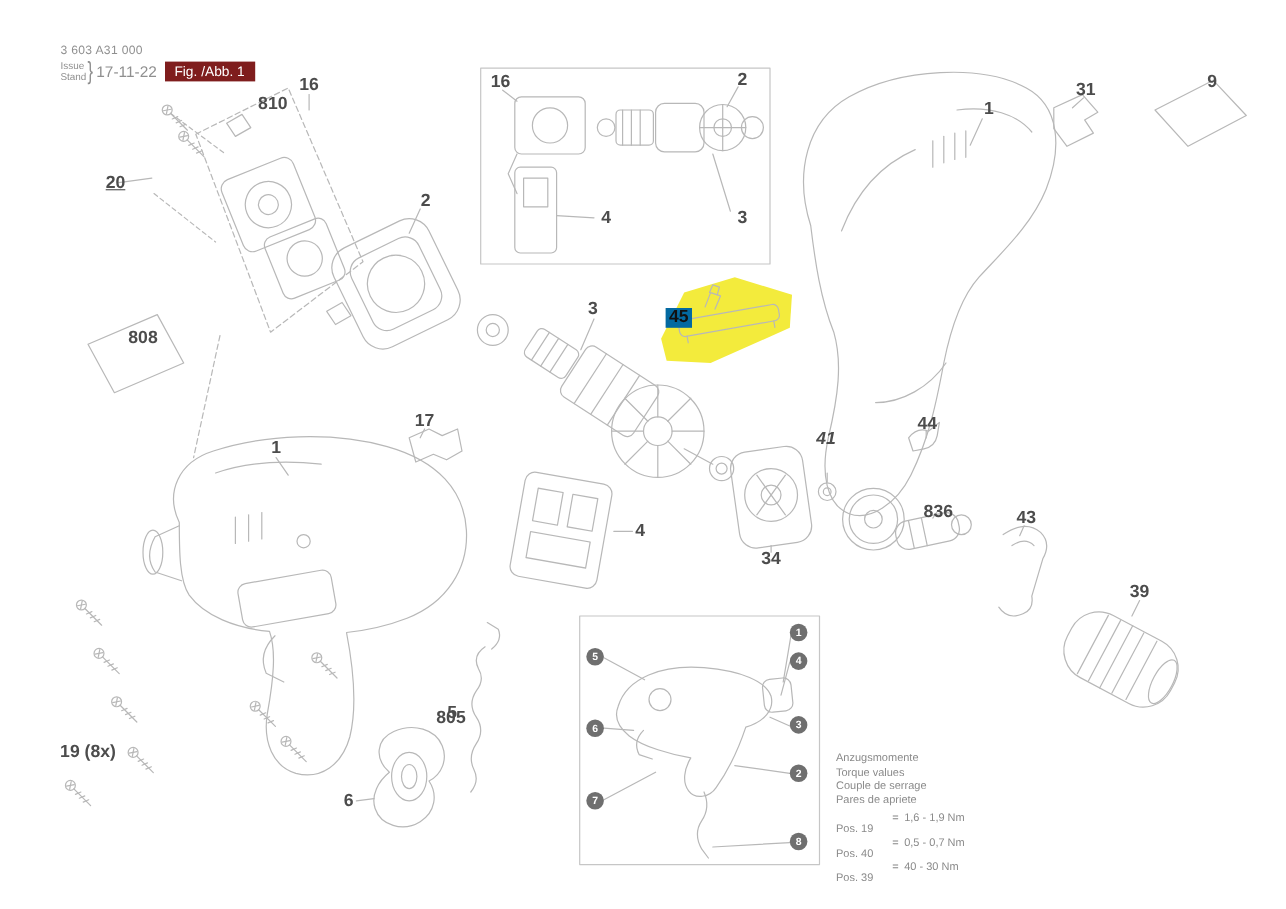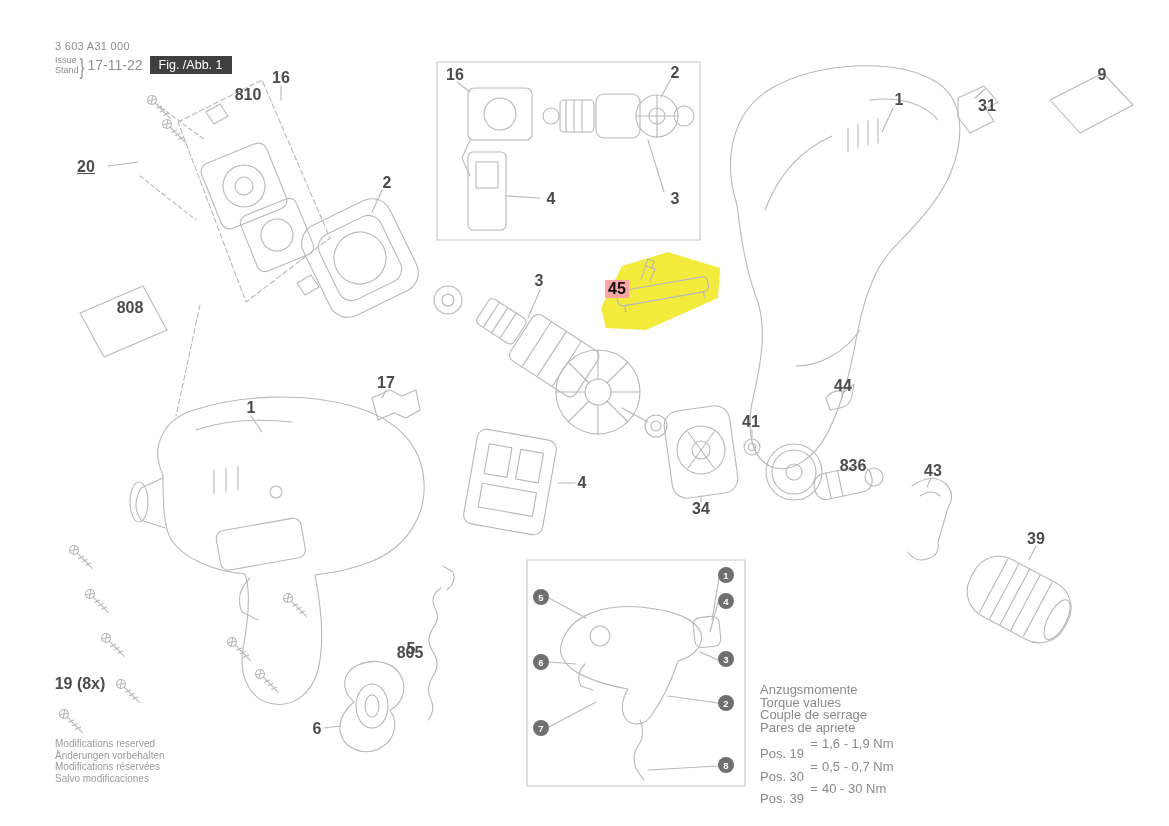--- a/index.html
+++ b/index.html
@@ -7,38 +7,38 @@
     font-family:"Liberation Sans", sans-serif; }
   .page { position:absolute; inset:0; width:1169px; height:826px; }
 
   svg.diagram { position:absolute; left:0; top:0; }
   svg.diagram * { stroke:#b8b8b8; fill:none; stroke-width:1.1; stroke-linecap:round; stroke-linejoin:round; }
   svg.diagram .hl { fill:#f3eb3c; stroke:none; }
   svg.diagram .frame { stroke:#c6c6c6; }
 
   .part-label { position:absolute; transform:translate(-50%,-50%); font-weight:bold;
     font-size:16px; color:#4c4c4c; white-space:nowrap; z-index:5; }
-  .part-label.highlight { background:#fca5a5; color:#111; padding:0 3px; }
+  .part-label.highlight { background:#0369a1; color:#111; padding:0 3px; }
 
   .callout { position:absolute; transform:translate(-50%,-50%); width:16px; height:16px;
     border-radius:50%; background:#6f6f6f; color:#fff; font-size:9.5px; font-weight:bold;
     display:flex; align-items:center; justify-content:center; z-index:5; }
 
   .header { position:absolute; left:55px; top:40px; color:#8f8f8f; z-index:4; }
   .doc-number { font-size:11px; letter-spacing:0.3px; }
   .issue-row { display:flex; align-items:center; margin-top:3px; }
   .issue-stand { display:flex; flex-direction:column; font-size:9px; line-height:10px; }
   .brace { display:inline-block; font-size:15px; transform:scaleY(1.5); margin:0 3px 0 1px; }
   .date { font-size:14px; margin-right:7px; }
-  .fig-badge { background:#404040; color:#fff; font-size:12.5px; padding:2px 9px; }
+  .fig-badge { background:#7f1d1d; color:#fff; font-size:12.5px; padding:2px 9px; }
 
   .notes { position:absolute; left:55px; top:738px; font-size:10px; color:#9b9b9b;
     line-height:11.5px; z-index:4; }
 
-  .torque { position:absolute; left:760px; top:684px; font-size:13px; color:#8a8a8a;
+  .torque { position:absolute; left:760px; top:684px; font-size:10px; color:#8a8a8a;
     line-height:12.5px; z-index:4; }
   .torque-rows { margin-top:4px; }
   .trow { display:flex; }
   .trow .pos { width:46px;margin-top:10px; }
   .trow .eq { width:16px; text-align:center; }
 </style>
 </head>
 <body>
 
 <div class="page">
@@ -329,77 +329,71 @@
       </div>
       <span class="brace">}</span>
       <span class="date">17-11-22</span>
       <span class="fig-badge">Fig. /Abb. 1</span>
     </div>
   </header>
 
   <div>
       <div class="part-label" style="left: 248px; top: 95px;">810</div>
       <div class="part-label" style="left: 281px; top: 78px;">16</div>
-      <div class="part-label" style="left: 86px; top: 167px; text-decoration: underline;">20</div>
+      <div class="part-label" style="left: 105px; top: 167px; text-decoration: underline;">20</div>
       <div class="part-label" style="left: 387px; top: 183px;">2</div>
       <div class="part-label" style="left: 455px; top: 75px;">16</div>
       <div class="part-label" style="left: 675px; top: 73px;">2</div>
       <div class="part-label" style="left: 551px; top: 199px;">4</div>
       <div class="part-label" style="left: 675px; top: 199px;">3</div>
       <div class="part-label" style="left: 899px; top: 100px;">1</div>
-      <div class="part-label" style="left: 987px; top: 82px; margin-top: 24px;">31</div>
+      <div class="part-label" style="left: 987px; top: 82px;">31</div>
       <div class="part-label" style="left: 1102px; top: 75px;">9</div>
       <div class="part-label" style="left: 130px; top: 308px;">808</div>
       <div class="part-label" style="left: 539px; top: 281px;">3</div>
       <div class="part-label highlight" style="left: 617px; top: 289px;">45</div>
       <div class="part-label" style="left: 386px; top: 383px;">17</div>
       <div class="part-label" style="left: 251px; top: 408px;">1</div>
       <div class="part-label" style="left: 582px; top: 483px;">4</div>
       <div class="part-label" style="left: 701px; top: 509px;">34</div>
-      <div class="part-label" style="left: 751px; top: 422px;">41</div>
+      <div class="part-label" style="left: 751px; top: 400px; font-style: italic;">41</div>
       <div class="part-label" style="left: 843px; top: 386px;">44</div>
       <div class="part-label" style="left: 853px; top: 466px;">836</div>
       <div class="part-label" style="left: 933px; top: 471px;">43</div>
       <div class="part-label" style="left: 1036px; top: 539px;">39</div>
       <div class="part-label" style="left: 411px; top: 649px;">5</div>
       <div class="part-label" style="left: 410px; top: 653px;">805</div>
       <div class="part-label" style="left: 317px; top: 729px;">6</div>
       <div class="part-label" style="left: 80px; top: 684px;">19 (8x)</div>
     </div>
   <div>
       <div class="callout" style="left: 726px; top: 575px;">1</div>
       <div class="callout" style="left: 726px; top: 601px;">4</div>
       <div class="callout" style="left: 726px; top: 659px;">3</div>
       <div class="callout" style="left: 726px; top: 703px;">2</div>
       <div class="callout" style="left: 726px; top: 765px;">8</div>
       <div class="callout" style="left: 541px; top: 597px;">5</div>
       <div class="callout" style="left: 541px; top: 662px;">6</div>
       <div class="callout" style="left: 541px; top: 728px;">7</div>
     </div>
 
-  <div class="notes">
-    <div>Modifications reserved</div>
-    <div>Änderungen vorbehalten</div>
-    <div>Modifications réservées</div>
-    <div>Salvo modificaciones</div>
-  </div>
 
   <div class="torque">
     <div>Anzugsmomente</div>
     <div>Torque values</div>
     <div>Couple de serrage</div>
     <div>Pares de apriete</div>
     <div class="torque-rows">
       <div class="trow">
         <span class="pos">Pos. 19</span>
         <span class="eq">=</span>
         <span>1,6 - 1,9 Nm</span>
       </div>
       <div class="trow">
-        <span class="pos">Pos. 30</span>
+        <span class="pos">Pos. 40</span>
         <span class="eq">=</span>
         <span>0,5 - 0,7 Nm</span>
       </div>
       <div class="trow">
         <span class="pos">Pos. 39</span>
         <span class="eq">=</span>
         <span>40 - 30 Nm</span>
       </div>
     </div>
   </div>

